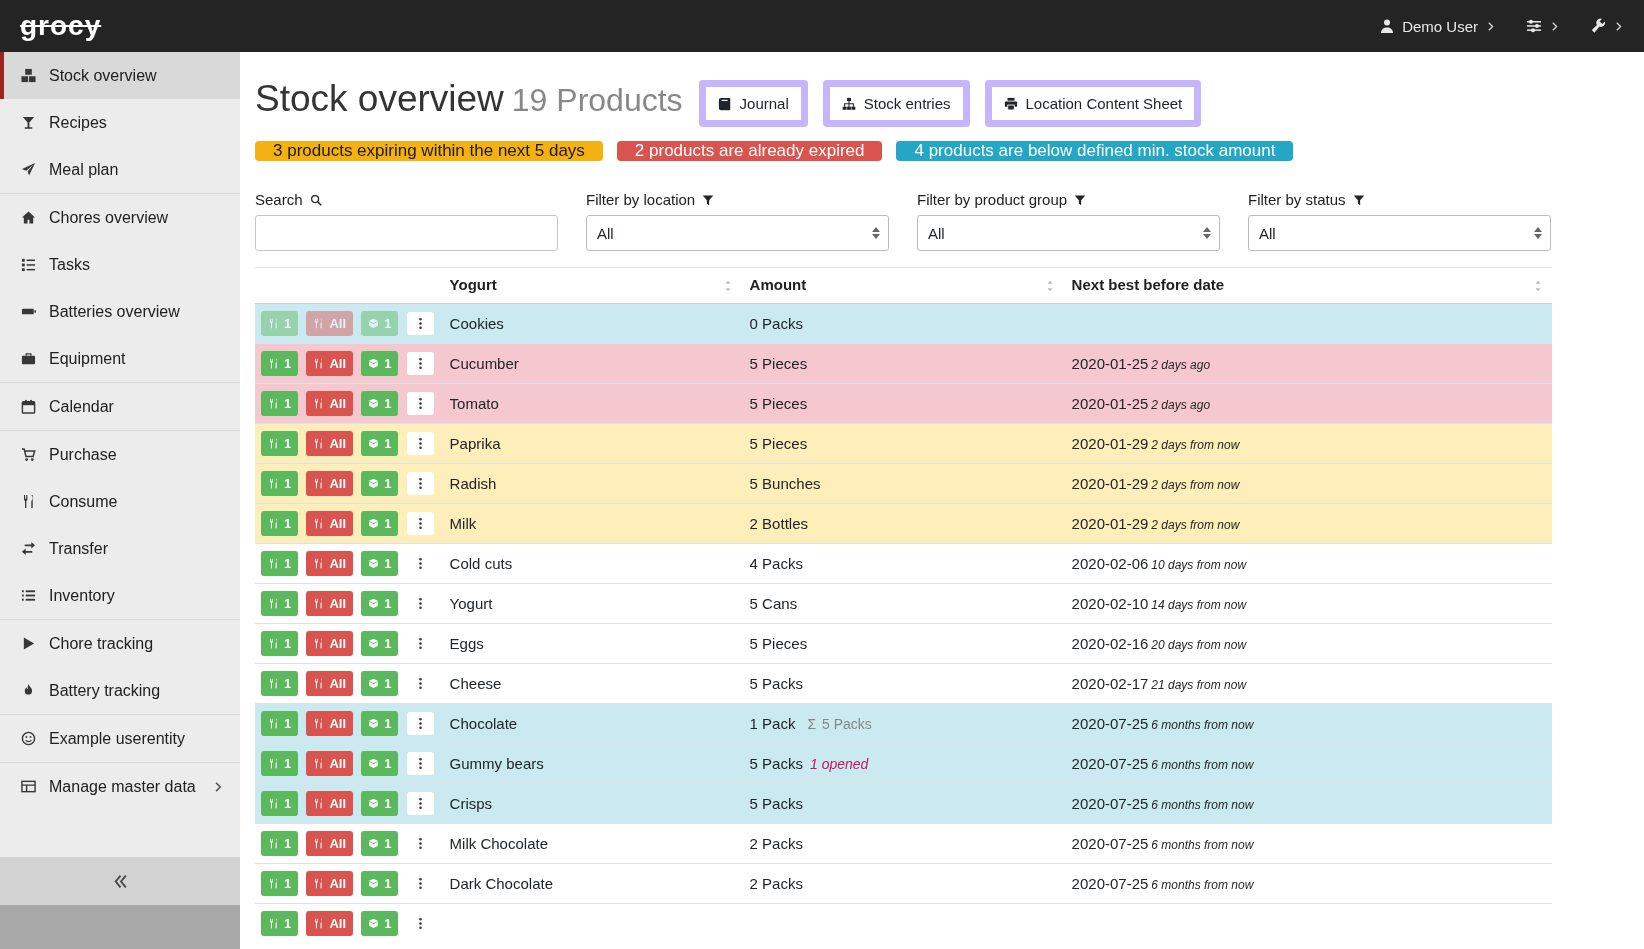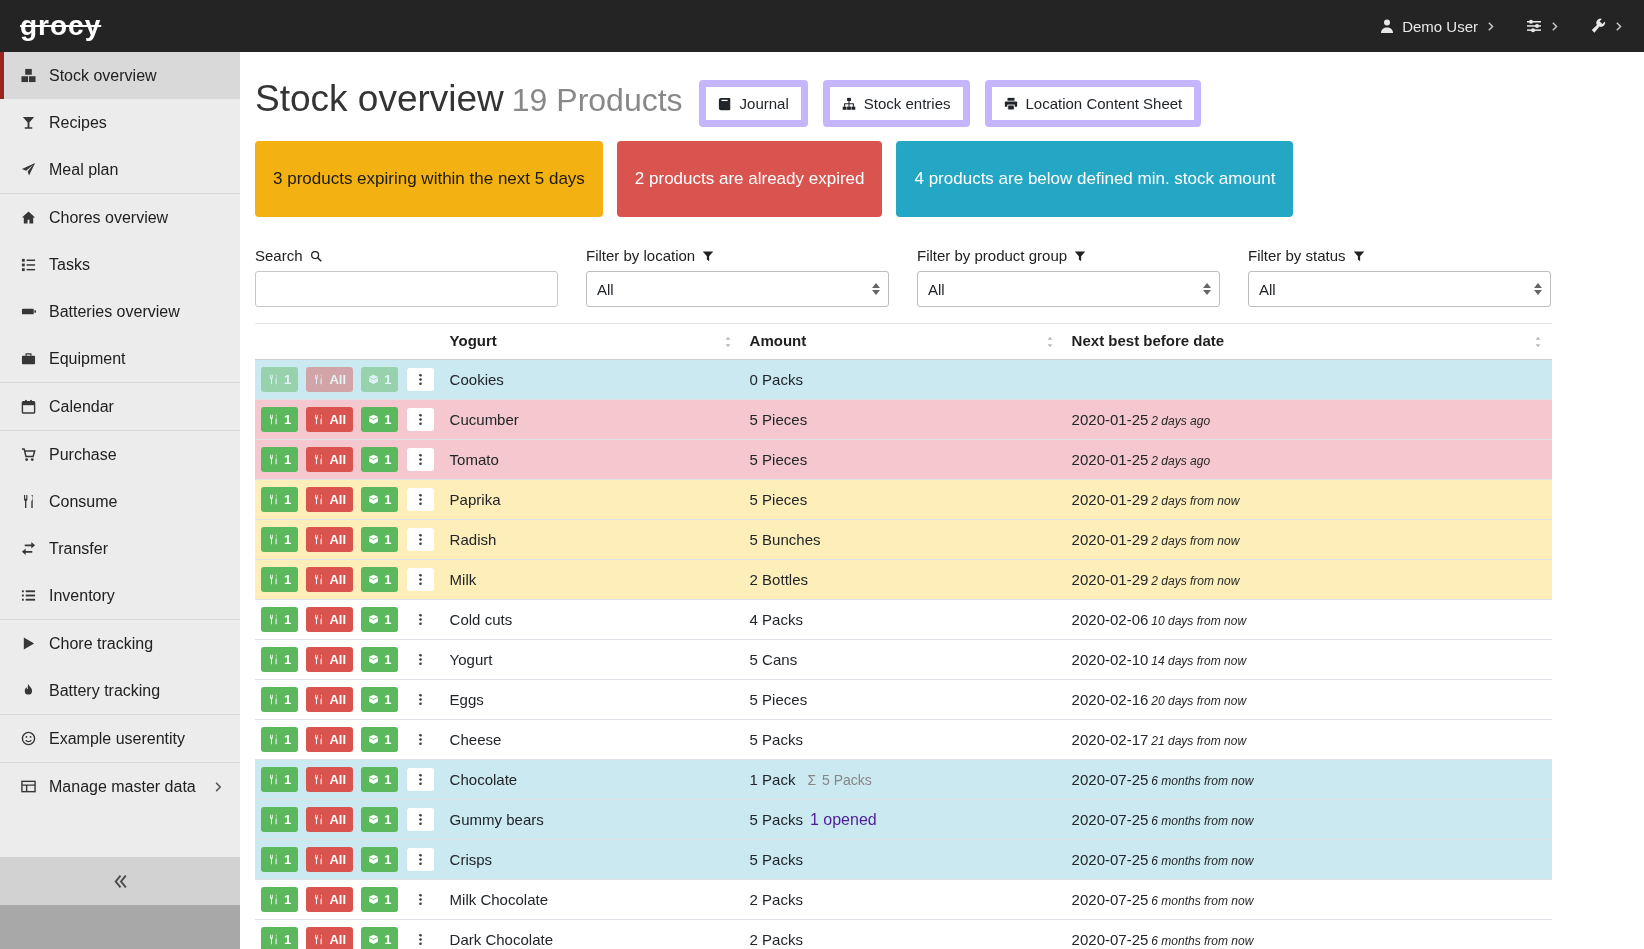--- a/index.html
+++ b/index.html
@@ -40,21 +40,21 @@
   .page-head { display:flex; align-items:center; gap:16px; margin-top:8px; }
   h1 { margin:0; font-size:37px; font-weight:500; color:#343434; line-height:1.15; }
   .subtitle { font-size:32px; font-weight:400; color:#888; margin-left:8px; }
   .head-buttons { display:flex; gap:15px; margin-top:8px; }
   .btn-outline { display:inline-flex; align-items:center; gap:8px; background:#fff;
     border:7px solid #c4b5fd; border-radius:4px; color:#212529; font-size:15px;
     padding:8px 12px; cursor:pointer; font-family:inherit; }
   .btn-outline .ic { font-size:14px; }
 
   .alerts { display:flex; gap:14px; margin-top:14px; }
-  .alert { padding:28px 18px; border-radius:4px; font-size:17px; cursor:pointer; }
+  .alert { padding:0 18px; border-radius:4px; font-size:17px; cursor:pointer; }
   .alert.warning { background:var(--alert-yellow,#f3b112); color:#1e1b10; }
   .alert.danger  { background:var(--alert-red,#d9534f); color:#fff;text-align:right; }
   .alert.info    { background:var(--alert-teal,#24a6c5); color:#fff; }
 
   .filters { display:flex; gap:28px; margin-top:30px; }
   .filter { width:303px; }
   .filter-label { display:flex; align-items:center; gap:7px; font-size:15px; color:#212121; margin-bottom:7px; }
   .filter-label .ic { font-size:12px; color:#222; }
   input.search { width:100%; height:36px; border:1px solid #c6c6c6; border-radius:3px;
     padding:0 10px; font-size:15px; font-family:inherit; outline:none; }
@@ -83,21 +83,21 @@
     color:#fff; font-size:13px; font-weight:bold; padding:5px 7px; margin-right:4px;
     cursor:pointer; font-family:inherit; vertical-align:middle; }
   .btn-sm .ic { font-size:11px; }
   .btn-green { background:var(--btn-green,#5cb85c); }
   .btn-red { background:var(--btn-red,#d9534f); }
   tr.disabled .btn-sm { opacity:.45; }
   .btn-menu { display:inline-flex; background:#fff; border:none; border-radius:3px;
     padding:5px 7px; color:#3a3a3a; font-size:13px; cursor:pointer; vertical-align:middle; }
   .sum { color:#868686; font-size:14px; margin-left:12px; }
   .sum .ic { font-style:normal; margin-right:2px; }
-  .note { font-size:16px; margin-left:7px; color:#4c1d95; }
+  .note { font-style:italic; font-size:14px; margin-left:7px; color:#be185d; }
   .datenote { font-style:italic; font-size:12px; margin-left:3px; color:#262626; }
 </style>
 </head>
 <body>
 
 <nav class="topbar">
   <div class="logo">grocy</div>
   <div class="nav-right">
     <div class="nav-item">
       <span class="ic big">

